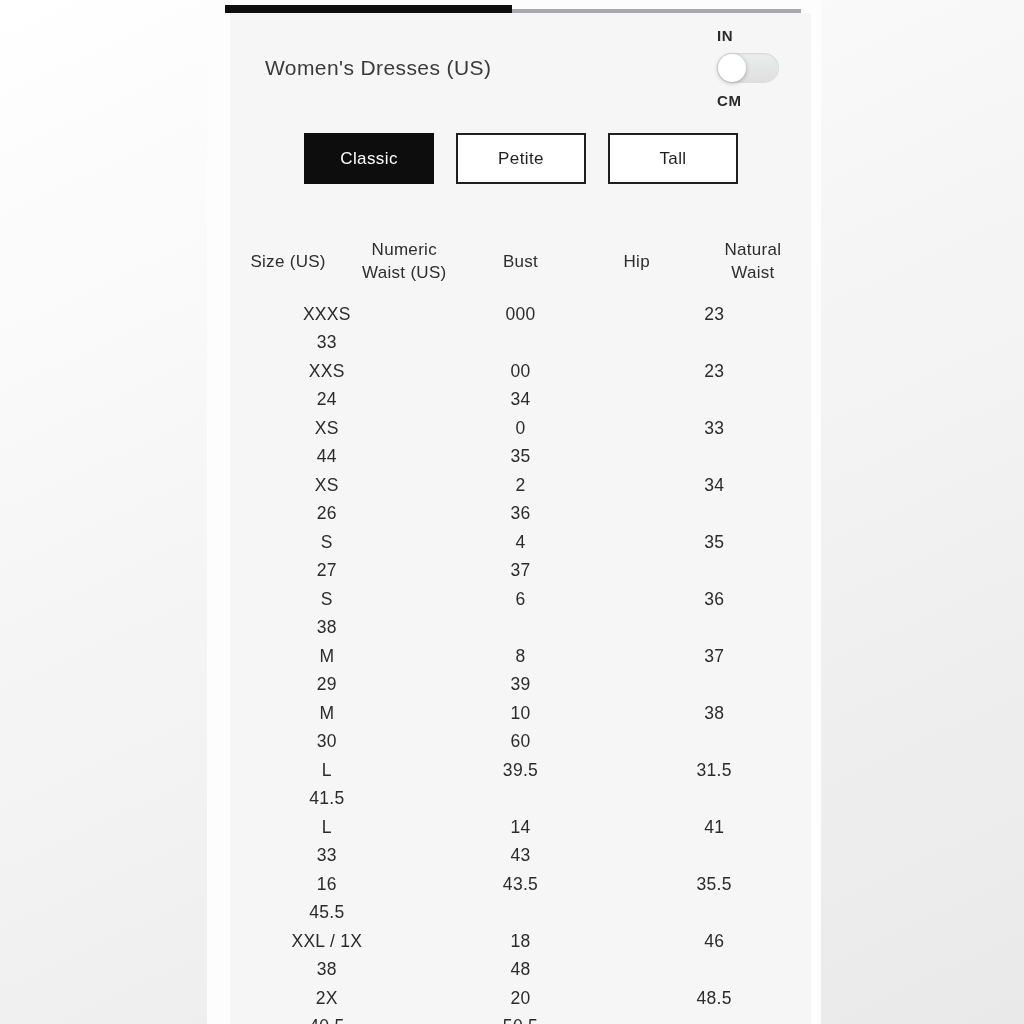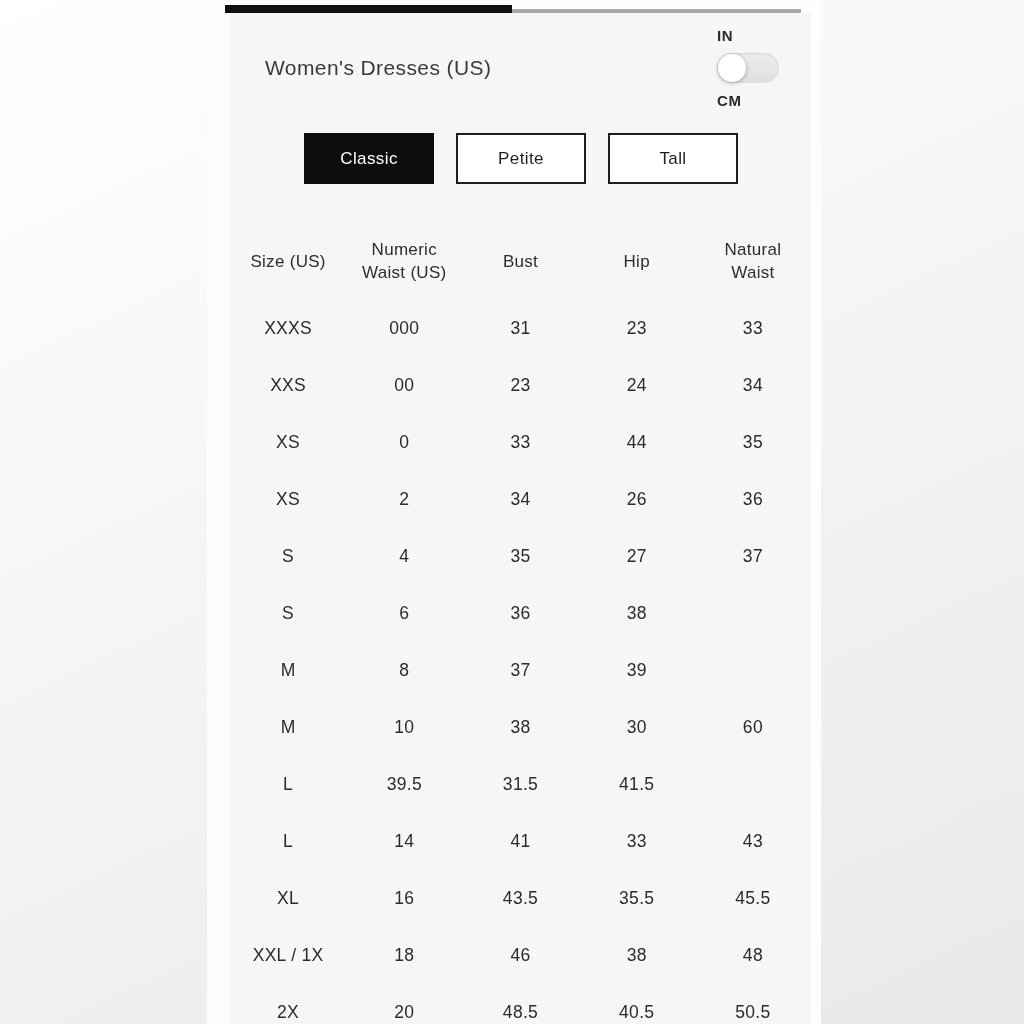--- a/index.html
+++ b/index.html
@@ -106,21 +106,21 @@
     letter-spacing: 0.3px;
     color: #2d2d2d;
     white-space: pre-line;
   }
 
   .tbody {
     position: absolute; top: 287px; left: 0; right: 0;
   }
   .trow {
     height: 57px;
-    display: grid; grid-template-columns: repeat(5, 1fr);
+    display: grid; grid-template-columns: repeat(3, 1fr);
   }
   .cell {
     display: flex; align-items: center; justify-content: center;
     font-size: 17.5px;
     letter-spacing: 0.3px;
     color: #2b2b2b;
   }
 </style>
 </head>
 <body>
@@ -157,21 +157,20 @@
     <div class="th">Bust</div>
     <div class="th">Hip</div>
     <div class="th">Natural
 Waist</div>
   </div>
 
   <div class="tbody">
       <div class="trow">
         <div class="cell">XXXS</div>
         <div class="cell">000</div>
-        <div class="cell">31</div>
         <div class="cell">23</div>
         <div class="cell">33</div>
       </div>
       <div class="trow">
         <div class="cell">XXS</div>
         <div class="cell">00</div>
         <div class="cell">23</div>
         <div class="cell">24</div>
         <div class="cell">34</div>
       </div>
@@ -199,20 +198,21 @@
       <div class="trow">
         <div class="cell">S</div>
         <div class="cell">6</div>
         <div class="cell">36</div>
         <div class="cell">38</div>
       </div>
       <div class="trow">
         <div class="cell">M</div>
         <div class="cell">8</div>
         <div class="cell">37</div>
+        <div class="cell">29</div>
         <div class="cell">39</div>
       </div>
       <div class="trow">
         <div class="cell">M</div>
         <div class="cell">10</div>
         <div class="cell">38</div>
         <div class="cell">30</div>
         <div class="cell">60</div>
       </div>
       <div class="trow">
@@ -222,21 +222,20 @@
         <div class="cell">41.5</div>
       </div>
       <div class="trow">
         <div class="cell">L</div>
         <div class="cell">14</div>
         <div class="cell">41</div>
         <div class="cell">33</div>
         <div class="cell">43</div>
       </div>
       <div class="trow">
-        <div class="cell">XL</div>
         <div class="cell">16</div>
         <div class="cell">43.5</div>
         <div class="cell">35.5</div>
         <div class="cell">45.5</div>
       </div>
       <div class="trow">
         <div class="cell">XXL / 1X</div>
         <div class="cell">18</div>
         <div class="cell">46</div>
         <div class="cell">38</div>

